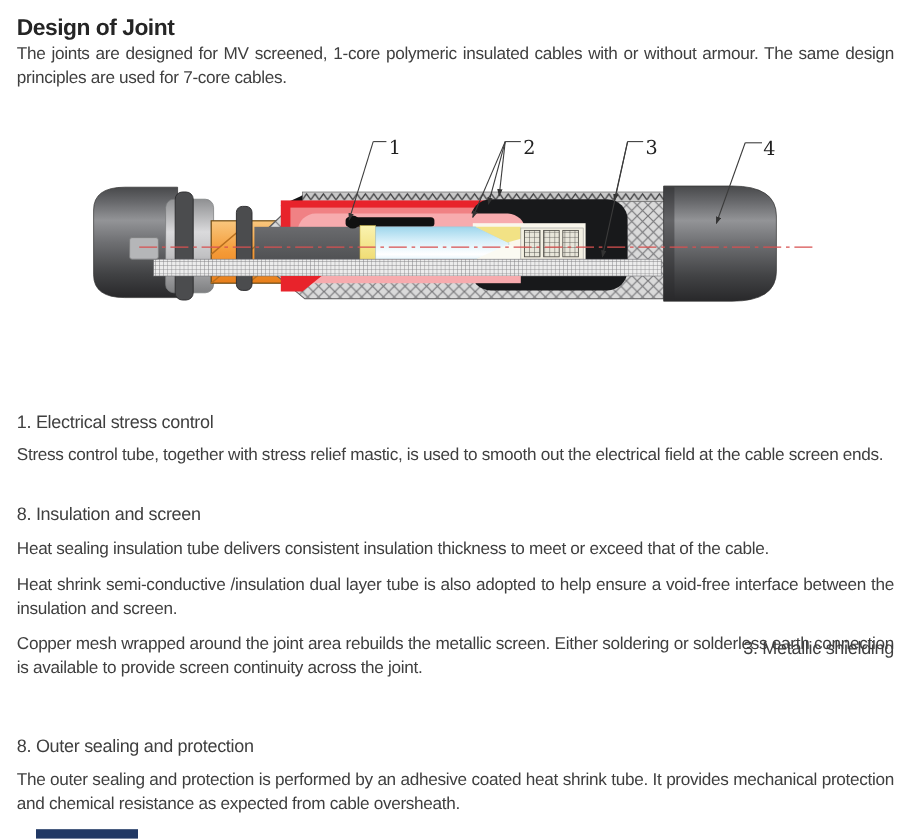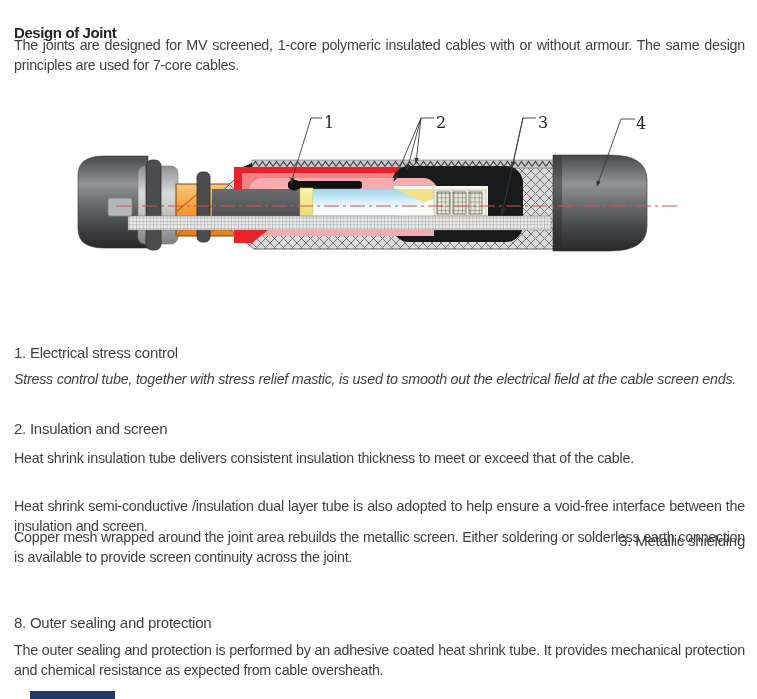--- a/index.html
+++ b/index.html
@@ -3,21 +3,21 @@
 <meta charset="utf-8">
 <style>
   html,body{margin:0;padding:0;}
   body{
     width:757px;height:699px;position:relative;overflow:hidden;
     background:#ffffff;color:#3e3e3e;
     font-family:"Liberation Sans",sans-serif;
   }
   .abs{position:absolute;}
   .page-title{
-    left:14px;top:24px;font-size:15px;font-weight:bold;color:#252525;
+    left:14px;top:13px;font-size:19px;font-weight:bold;color:#252525;
     letter-spacing:-0.4px;margin:0;
   }
   .body-text{
     left:14px;width:731px;margin:0;
     font-size:14.3px;line-height:19.6px;letter-spacing:-0.25px;
     text-align:justify;color:#3f3f3f;
   }
   .sec-head{
     left:14px;width:731px;margin:0;
     font-size:15px;line-height:19.6px;letter-spacing:-0.25px;
@@ -172,25 +172,25 @@
 
   <g font-family="DejaVu Serif, serif" font-size="16" fill="#1f1f1f">
     <text x="324" y="128">1</text>
     <text x="436" y="128">2</text>
     <text x="538" y="128">3</text>
     <text x="636" y="129">4</text>
   </g>
 </svg>
 
 <p class="abs sec-head" style="top:343px;">1. Electrical stress control</p>
-<p class="abs body-text" style="top:370px;font-style:italic;">Stress control tube, together with stress relief mastic, is used to smooth out the electrical field at the cable screen ends.</p>
+<p class="abs body-text" style="top:370px;">Stress control tube, together with stress relief mastic, is used to smooth out the electrical field at the cable screen ends.</p>
 
-<p class="abs sec-head" style="top:419px;">2. Insulation and screen</p>
-<p class="abs body-text" style="top:449px;">Heat shrink insulation tube delivers consistent insulation thickness to meet or exceed that of the cable.</p>
-<p class="abs body-text" style="top:479px;margin-top:18px;">Heat shrink semi-conductive /insulation dual layer tube  is also adopted  to help ensure a void-free interface between the insulation and screen.</p>
+<p class="abs sec-head" style="top:419px;">8. Insulation and screen</p>
+<p class="abs body-text" style="top:449px;">Heat sealing insulation tube delivers consistent insulation thickness to meet or exceed that of the cable.</p>
+<p class="abs body-text" style="top:479px;">Heat shrink semi-conductive /insulation dual layer tube  is also adopted  to help ensure a void-free interface between the insulation and screen.</p>
 
 <p class="abs sec-head" style="top:531px;text-align:right;">3. Metallic shielding</p>
 <p class="abs body-text" style="top:528px;">Copper mesh wrapped around the joint area rebuilds the metallic screen. Either  soldering or solderless earth connection is available to provide screen continuity across the joint.</p>
 
 <p class="abs sec-head" style="top:613px;">8. Outer sealing and protection</p>
 <p class="abs body-text" style="top:641px;">The outer sealing and protection is performed by an adhesive coated heat shrink tube. It provides mechanical protection and chemical resistance as expected from cable oversheath.</p>
 
 <div class="abs footer-bar"></div>
 
 </body></html>

